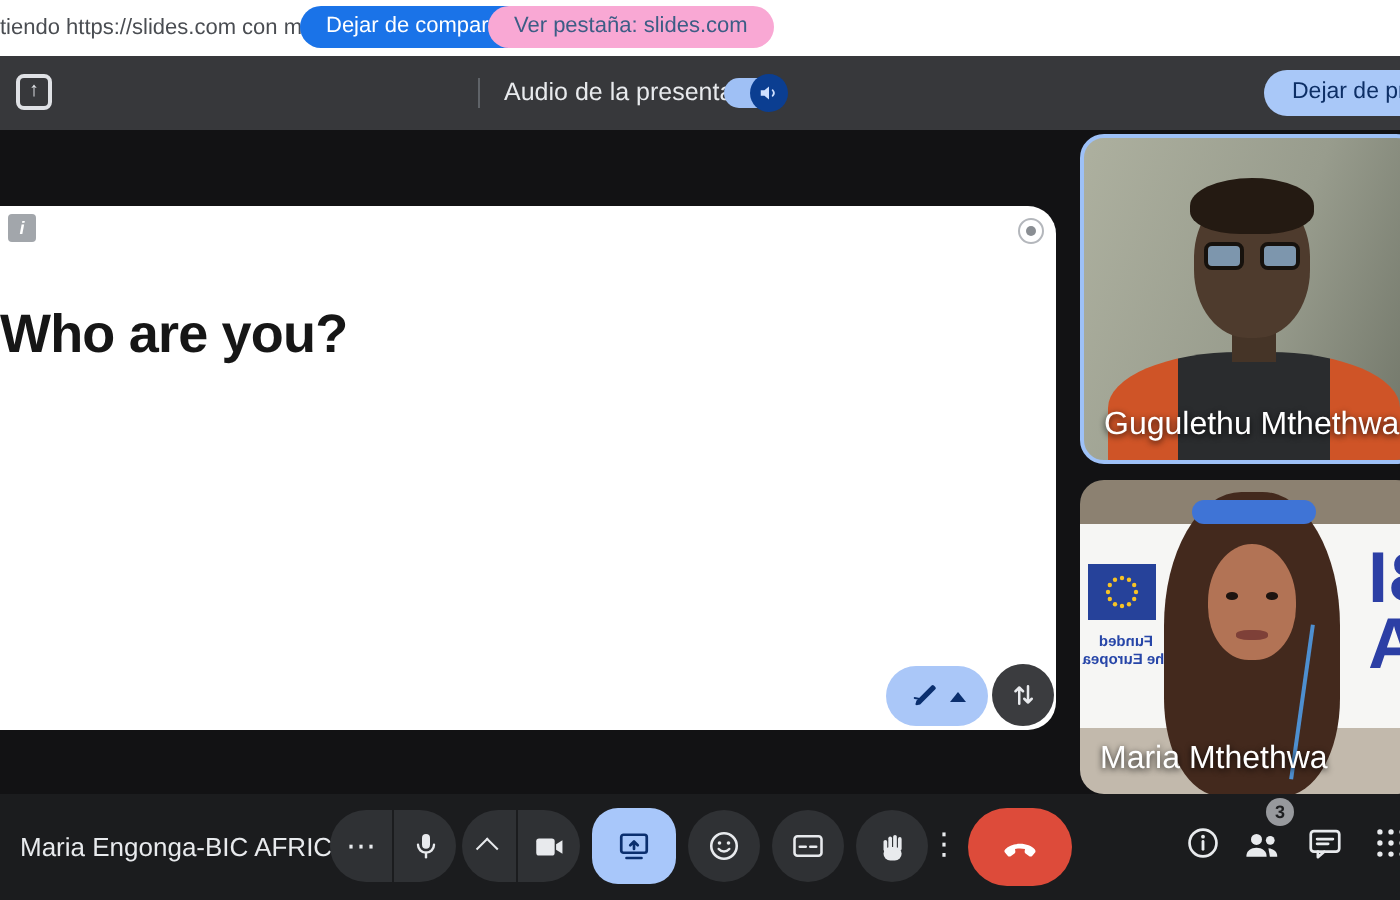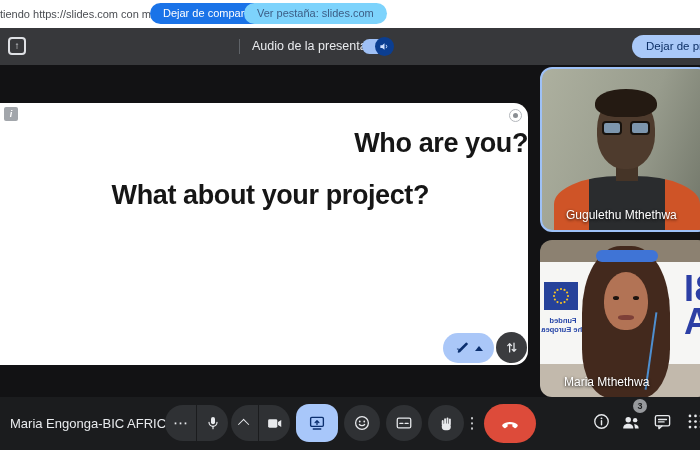--- a/index.html
+++ b/index.html
@@ -5,21 +5,21 @@
   html,body{margin:0;padding:0;background:#0e0e10;}
   body{width:700px;height:450px;position:relative;overflow:hidden;
        font-family:"Liberation Sans",sans-serif;-webkit-font-smoothing:antialiased;}
   .abs{position:absolute;}
 
   
   #browser-banner{left:0;top:0;width:700px;height:28px;background:#ffffff;}
   #banner-msg{left:0;top:0;height:28px;line-height:28px;font-size:11px;color:#4a4d52;white-space:nowrap;}
   .pill-btn{height:21px;line-height:21px;border-radius:11px;font-size:11px;padding:0 13px;top:3px;white-space:nowrap;}
   #stop-share-btn{left:150px;background:#1a73e8;color:#fff;}
-  #view-tab-btn{left:244px;background:#7dd3fc;color:#3c5d85;}
+  #view-tab-btn{left:244px;background:#f9a8d4;color:#3c5d85;}
 
   
   #present-bar{left:0;top:28px;width:700px;height:37px;background:#37383b;}
   #share-icon{left:8px;top:9px;width:18px;height:18px;border:2px solid #dfe1e5;border-radius:4px;
               box-sizing:border-box;text-align:center;}
   #share-icon span{display:block;font-size:10px;line-height:14px;color:#dfe1e5;font-weight:bold;}
   .bar-text{top:0;height:37px;line-height:37px;font-size:12.5px;color:#e8eaed;white-space:nowrap;}
   #presenter-label{left:34px;}
   #bar-divider{left:239px;top:11px;width:1px;height:15px;background:#5f6368;}
   #audio-label{left:252px;}
@@ -30,39 +30,39 @@
                        background:#a9c8f8;color:#0d2f66;font-size:11.5px;padding:0 14px;white-space:nowrap;}
 
   
   #stage{left:0;top:65px;width:700px;height:332px;background:#121214;}
   #slide{left:0;top:38px;width:528px;height:262px;background:#ffffff;border-radius:0 14px 14px 0;}
   #slide-info-btn{left:4px;top:4px;width:14px;height:14px;background:#a2a6ab;border-radius:2px;
                   color:#fff;font-size:9px;line-height:14px;text-align:center;font-style:italic;font-weight:bold;}
   #slide-corner-icon{right:6px;top:6px;width:13px;height:13px;border:1.5px solid #b4b7bc;border-radius:50%;
                      box-sizing:border-box;display:flex;align-items:center;justify-content:center;}
   #slide-corner-icon i{width:5px;height:5px;border-radius:50%;background:#8a8e93;}
-  #slide-text{left:0;top:0;width:100%;height:100%;text-align:right;box-sizing:border-box;padding-top:24px;}
+  #slide-text{left:0;top:0;width:100%;height:100%;text-align:left;box-sizing:border-box;padding-top:48px;}
   #slide-text p{margin:0;font-size:27px;font-weight:800;color:#161616;letter-spacing:-0.4px;line-height:1.2;}
   #slide-q1{margin-bottom:20px !important;}
   #slide-q2{width:330px;margin:0 auto !important;}
 
   
   #annot-pill{left:443px;top:268px;width:51px;height:30px;border-radius:15px;background:#aac7f8;
               display:flex;align-items:center;justify-content:center;gap:4px;}
   .tri-up{width:0;height:0;border-left:4px solid transparent;border-right:4px solid transparent;
           border-bottom:5px solid #0b2f6e;}
   #scroll-btn{left:496px;top:267px;width:31px;height:31px;border-radius:50%;background:#3b3c3f;
               display:flex;align-items:center;justify-content:center;}
 
   
   .tile{width:170px;border-radius:12px;overflow:hidden;box-sizing:border-box;}
   #tile-1{left:540px;top:67px;height:165px;border:2px solid #9ec1f7;
           background:linear-gradient(110deg,#adb09f 0%,#989c8d 55%,#6e7366 100%);}
   #tile-2{left:540px;top:240px;height:157px;background:linear-gradient(#8c8171 0 22px,#c2b9ac 22px);}
-  .name-tag{position:absolute;left:24px;bottom:8px;font-size:12px;color:#fff;
+  .name-tag{position:absolute;left:10px;bottom:8px;font-size:16px;color:#fff;
             text-shadow:0 1px 3px rgba(0,0,0,.85);white-space:nowrap;}
 
   
   .p1-head{position:absolute;left:55px;top:26px;width:58px;height:74px;background:#4e3b2d;border-radius:46%;}
   .p1-hair{position:absolute;left:53px;top:20px;width:62px;height:28px;background:#241a12;border-radius:50% 50% 40% 40%;}
   .p1-glasses{position:absolute;left:60px;top:52px;width:48px;height:15px;}
   .p1-glasses i{position:absolute;top:0;width:20px;height:14px;border:2px solid #17120d;border-radius:4px;
                 background:#7d96ad;box-sizing:border-box;}
   .p1-glasses i.l{left:0;} .p1-glasses i.r{right:0;}
   .p1-body{position:absolute;left:12px;bottom:-8px;width:146px;height:62px;border-radius:45% 45% 0 0;
@@ -136,21 +136,20 @@
 </div>
 
 <div id="stage" class="abs">
   <div id="slide" class="abs">
     <div id="slide-info-btn" class="abs">i</div>
     <div id="slide-corner-icon" class="abs">
         <i></i>
       </div>
     <div id="slide-text" class="abs">
       <p id="slide-q1">Who are you?</p>
-      <p id="slide-q2">What about your project?</p>
     </div>
   </div>
 
   <div id="annot-pill" class="abs">
     <svg width="16" height="16" viewBox="0 0 24 24">
         <path d="M5 19l2.6-.7L19 6.9a1.2 1.2 0 0 0 0-1.7l-1.1-1.1a1.2 1.2 0 0 0-1.7 0L4.8 15.5 4 18.3z" fill="#0b2f6e"></path>
         <path d="M3.5 13.5l3.5.6" stroke="#0b2f6e" stroke-width="1.4" stroke-linecap="round"></path>
       </svg>
     <span class="tri-up"></span>
   </div>

